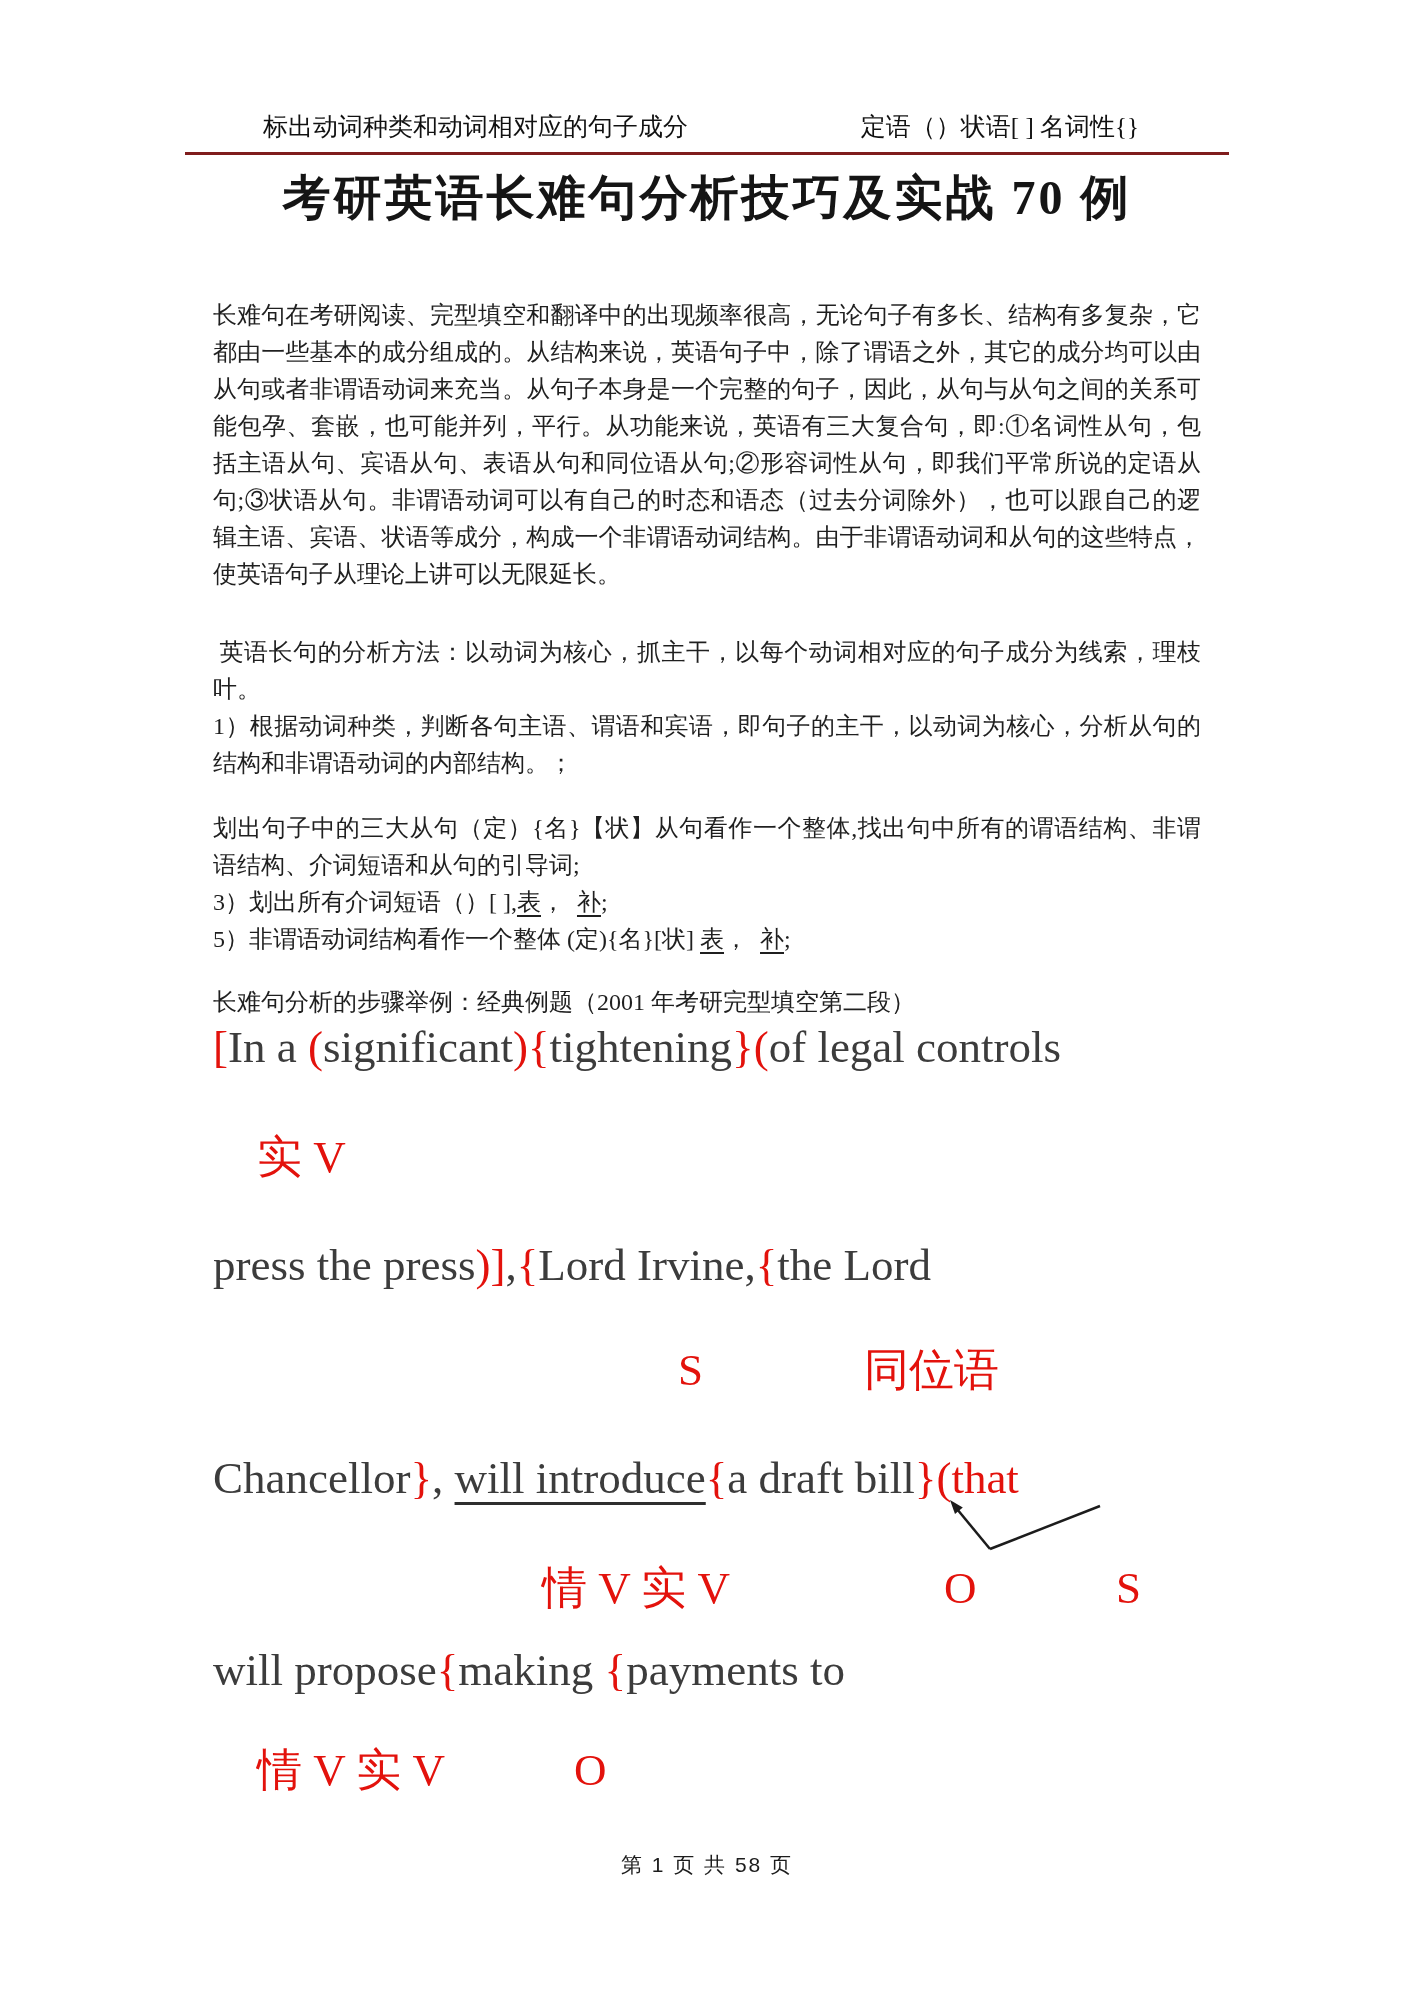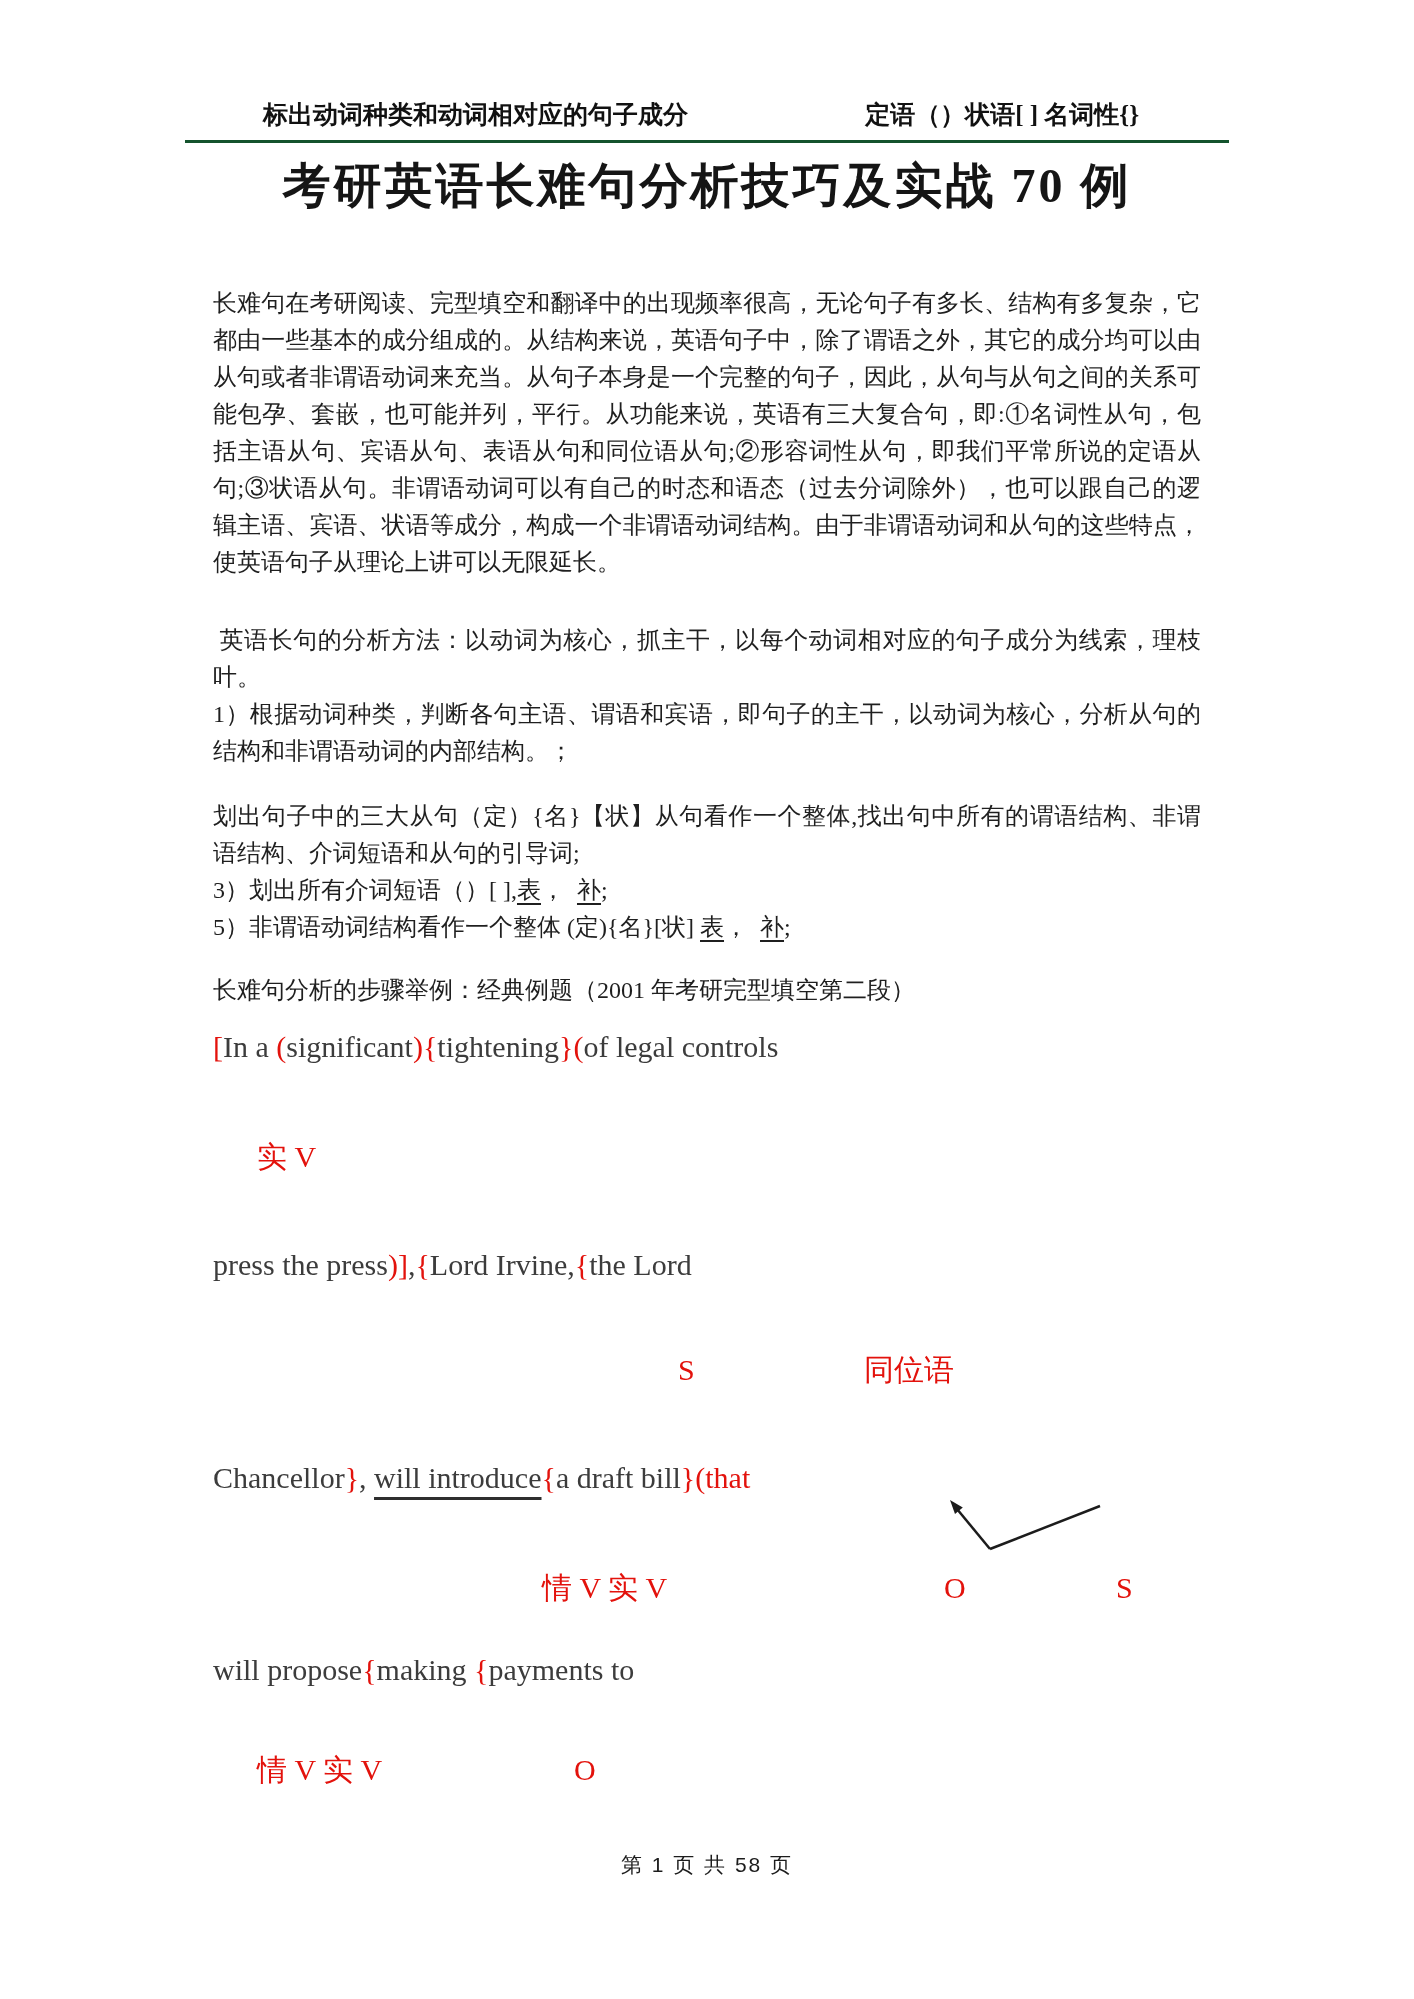--- a/index.html
+++ b/index.html
@@ -4,45 +4,45 @@
 <style>
   html,body { margin:0; padding:0; background:#ffffff; }
   .page {
     position:relative; width:1414px; height:1999px; background:#fff;
     overflow:hidden; margin:0 auto;
     font-family:"Liberation Serif","DejaVu Serif",serif;
     color:#1f1f1f;
   }
   
   .header {
-    margin:4px 185px; padding:96px 90px 10px 78px;
-    border-bottom:3px solid #14532d;
+    margin:16px 185px; padding:96px 90px 10px 78px;
+    border-bottom:3px solid #7f1d1d;
     display:flex; justify-content:space-between;
-    font-weight:bold; font-size:25px; line-height:30px; color:#111;
+    font-weight:normal; font-size:25px; line-height:30px; color:#111;
   }
   
   .content { margin:0 213px; width:988px; }
   .title {
     margin:20px 0 0 0; font-size:48px; line-height:46px; font-weight:bold;
     text-align:center; letter-spacing:3px; color:#151515;
   }
   .para {
     margin:0; font-size:24px; line-height:37px; text-align:justify;
     white-space:pre-wrap; color:#1f1f1f;
   }
   .mt-p1 { margin-top:76px; }
   .mt-p2 { margin-top:41px; }
   .mt-p3 { margin-top:28px; }
   .mt-intro { margin-top:26px; }
   .u-cn { text-decoration:underline; text-decoration-thickness:2px; text-underline-offset:5px; }
   
   #example-rows { position:absolute; left:213px; top:0; width:988px; height:1999px; pointer-events:none; }
   .ex-row {
     position:absolute; left:0; width:100%;
-    font-size:30px; line-height:58px; white-space:pre; color:#3c3c3c;
+    font-size:45px; line-height:58px; white-space:pre; color:#3c3c3c;
   }
   .ex-label { position:absolute; top:0; white-space:pre;margin-left:44px; }
   .u-en { text-decoration:underline; text-decoration-thickness:3px; text-underline-offset:9px; text-decoration-color:#2e2e2e; }
   .arrow-svg { position:absolute; left:937px; top:1492px; }
   .footer {
     position:absolute; top:1851px; left:0; width:100%; text-align:center;
     font-family:"Liberation Sans","DejaVu Sans",sans-serif;
     font-size:21px; color:#1c1c1c; letter-spacing:2px;
   }
 </style>

